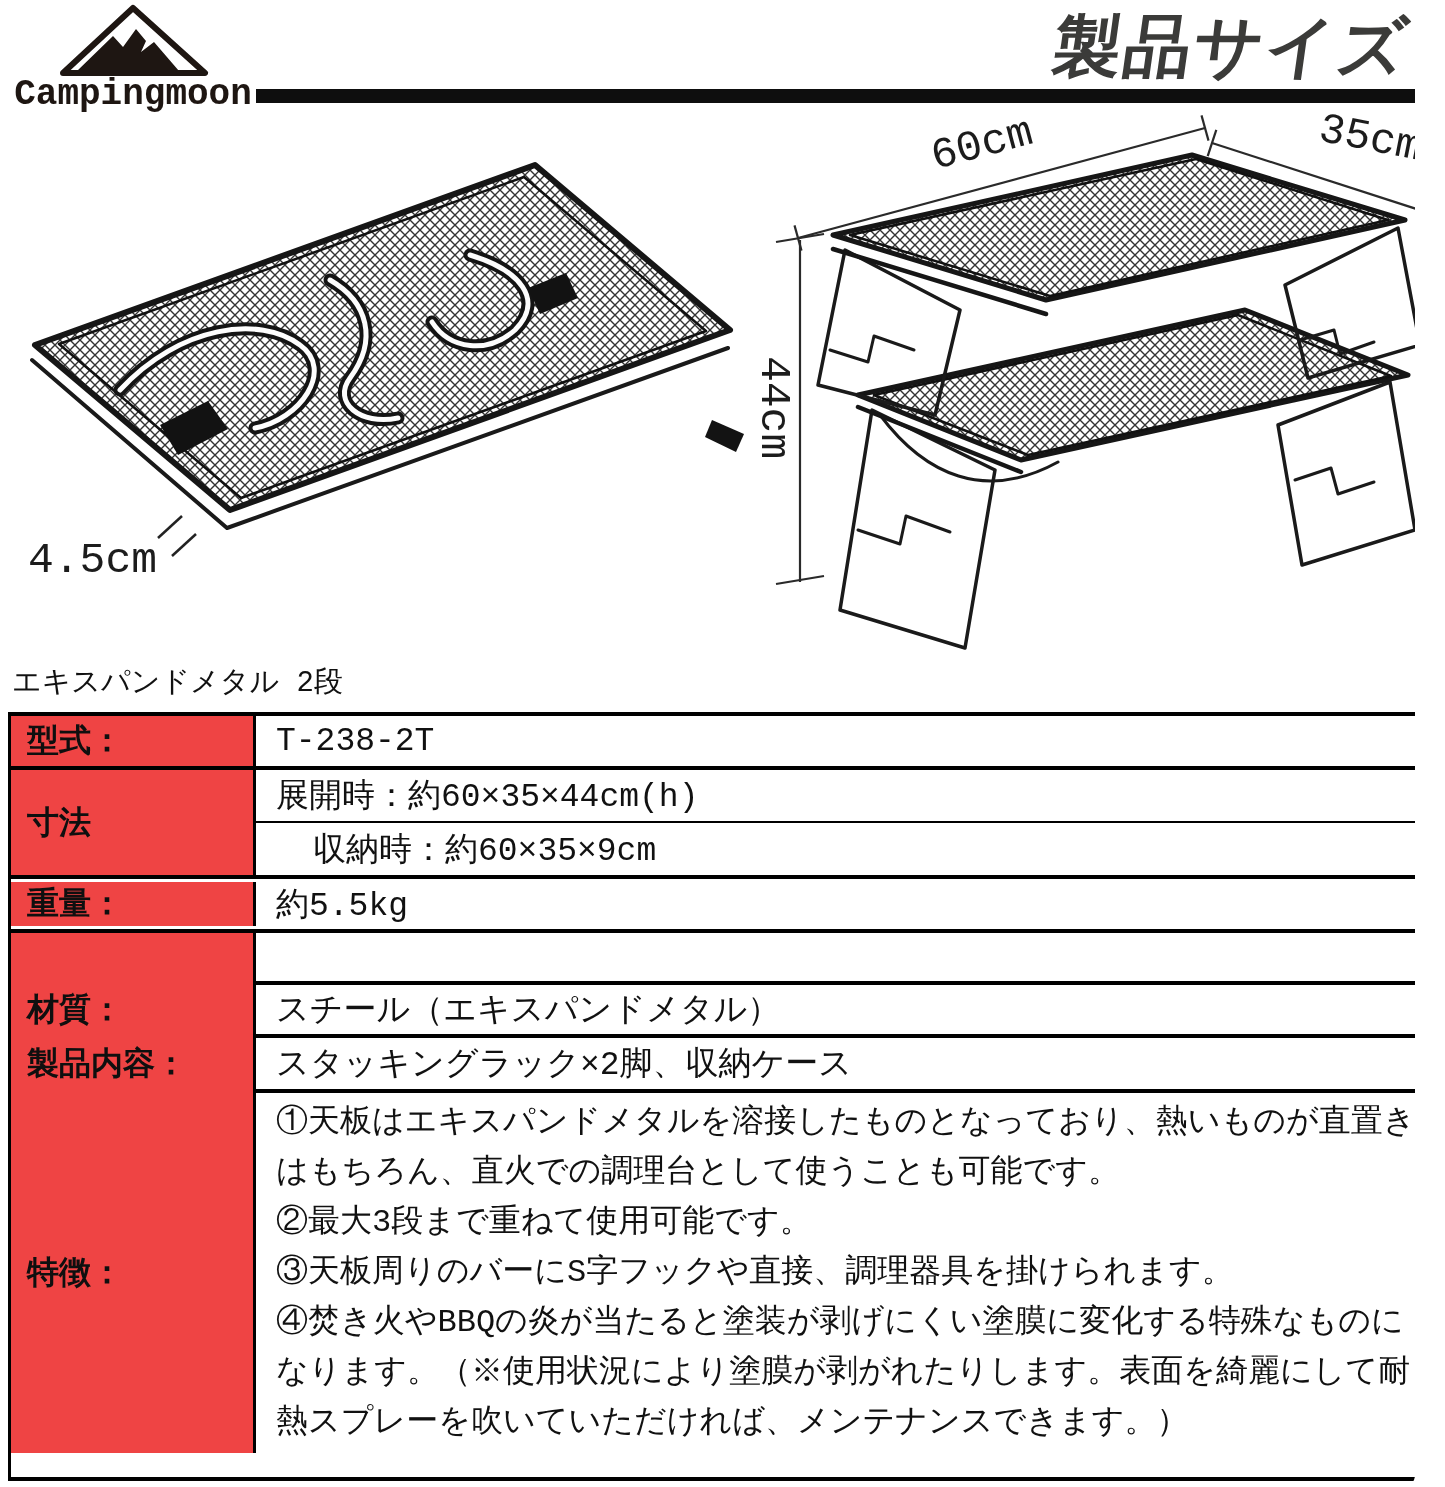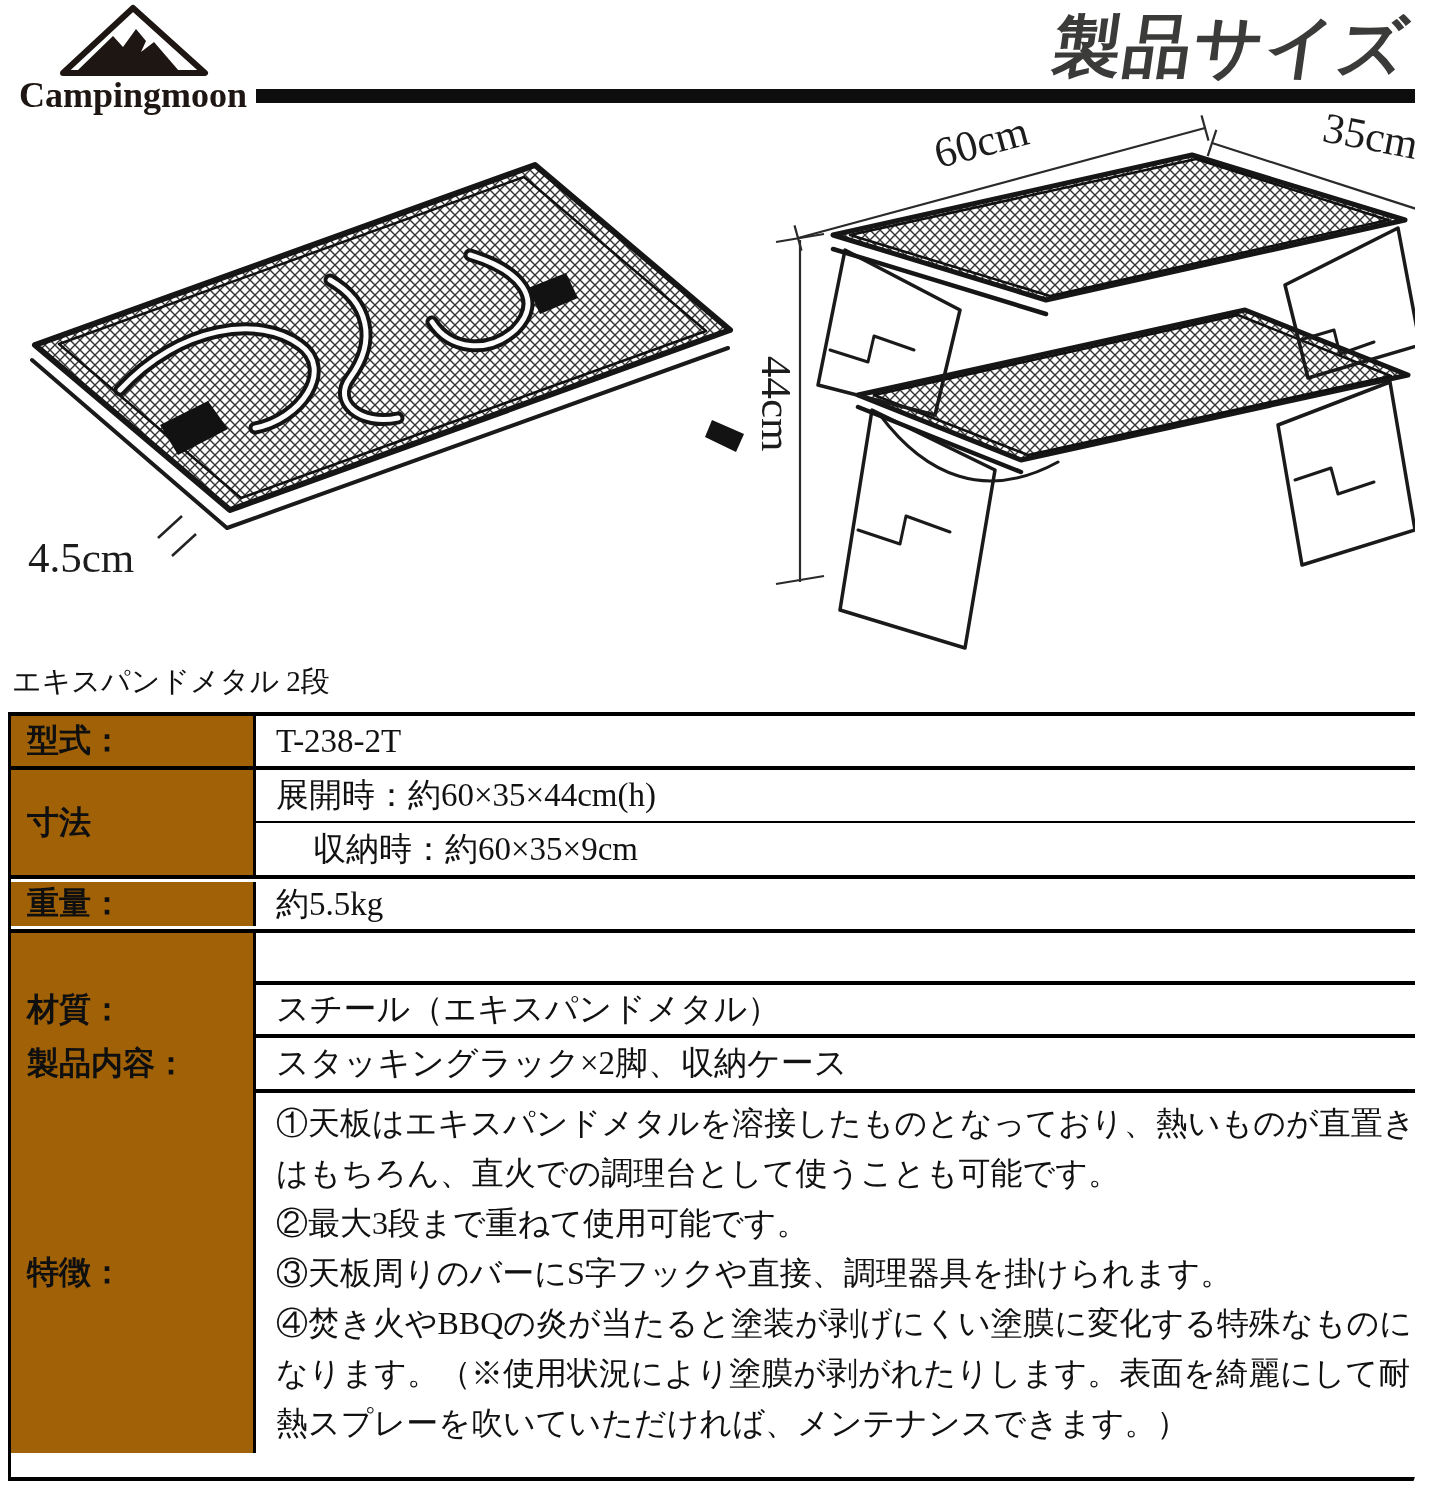--- a/index.html
+++ b/index.html
@@ -1,18 +1,18 @@
 <!DOCTYPE html>
 <html><head>
 <meta charset="utf-8">
 <style>
   html,body{margin:0;padding:0;background:#ffffff;}
   .page{
     position:relative;width:1415px;height:1487px;background:#ffffff;overflow:hidden;
-    font-family:Liberation Serif, serif;color:#1a1a1a;border-radius:12px;
+    font-family:Liberation Mono, monospace;color:#1a1a1a;border-radius:12px;
   }
   
   .logo{position:absolute;left:8px;top:2px;width:250px;height:112px;text-align:center;}
   .logo svg{display:block;margin:0 auto;}
   .logo-text{margin-top:-4px;font-size:36px;font-weight:bold;letter-spacing:0px;color:#1e1612;white-space:nowrap;}
   .title-bar{position:absolute;left:256px;top:89px;width:1184px;height:14px;background:#0e0e0e;}
   .page-title{
     position:absolute;right:6px;top:2px;margin:0;
     font-size:68px;font-weight:900;color:#3b3b39;letter-spacing:2px;
     transform:skewX(-8deg);white-space:nowrap;
@@ -24,21 +24,21 @@
   .caption{position:absolute;left:12px;top:662px;font-size:29px;color:#111;white-space:nowrap;}
   
   .spec-table{
     position:absolute;left:8px;top:712px;width:1429px;height:769px;box-sizing:border-box;
     border:3px solid #000;border-top-width:4px;border-bottom-width:4px;background:#fff;
   }
   .row{display:flex;border-bottom:4px solid #000;box-sizing:border-box;}
   .row:last-child{border-bottom:none;}
   .cell{box-sizing:border-box;}
   .cell.label{
-    width:245px;flex:0 0 245px;background:#a16207;border-right:3px solid #000;
+    width:245px;flex:0 0 245px;background:#ef4444;border-right:3px solid #000;
     display:flex;align-items:center;padding-left:16px;
     font-size:32px;font-weight:bold;color:#0f0f0f;
   }
   .cell.value{
     flex:1;display:flex;align-items:center;padding-left:20px;padding-right:12px;
     font-size:33px;color:#111;
   }
   .r-model{height:54px;}
   .r-dims{height:109px;}
   .r-weight{height:54px;align-items:center;}

